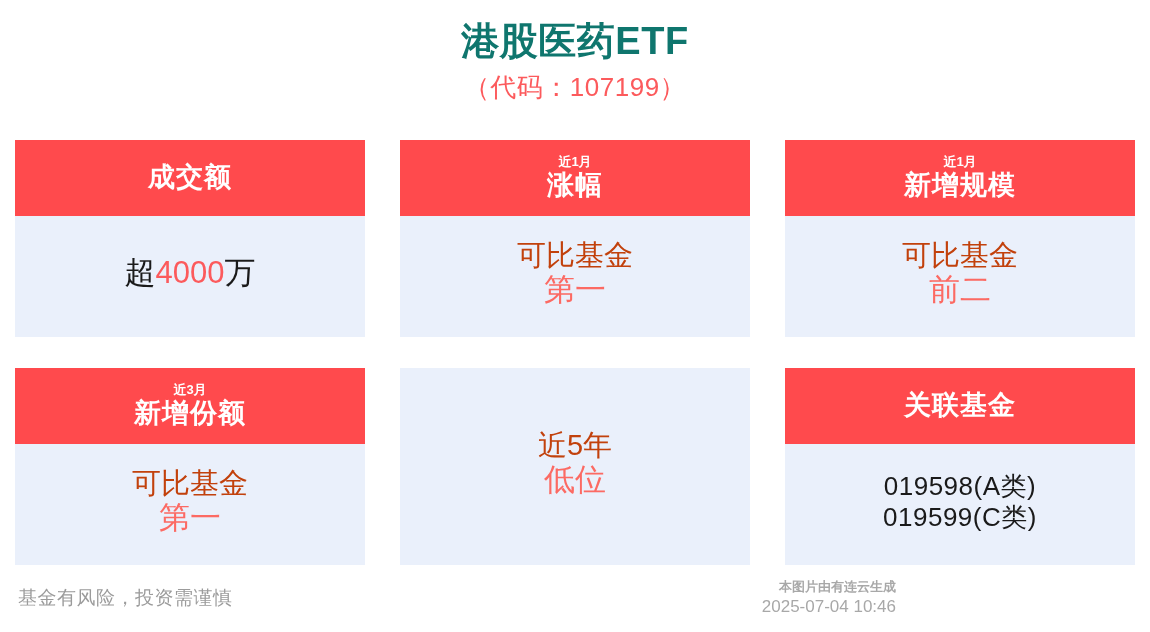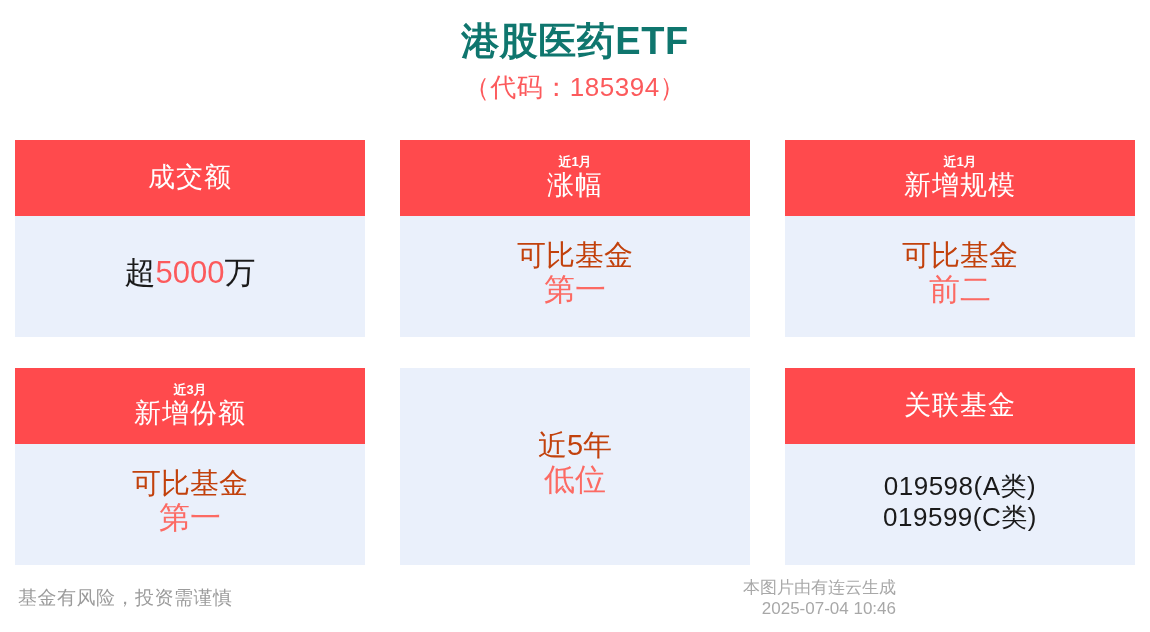--- a/index.html
+++ b/index.html
@@ -66,21 +66,21 @@
     line-height: 1.15;
   }
   .card-head .head-small {
     font-size: 13px;
     font-weight: bold;
     display: block;
     margin-bottom: 1px;
   }
   .card-head .head-main {
     font-size: 27px;
-    font-weight: normal;
+    font-weight: bold;
     display: block;
     letter-spacing: 1px;
   }
   .card-head.single .head-main {
     font-size: 27px;
   }
   .card-body {
     flex: 1;
     background: #eaf0fb;
     display: flex;
@@ -135,44 +135,45 @@
     font-size: 19px;
     color: #9b9b9b;
     letter-spacing: 0.5px;
   }
   .credit {
     text-align: right;
     color: #a8a8a8;
     line-height: 1.25;
   }
   .credit-line-1 {
-    font-size: 17px;
-    display: block;
+    font-size: 13px;
+    display: block;
+    font-weight: bold;
   }
   .credit-line-2 {
     font-size: 17px;
     display: block;
   }
 </style>
 </head>
 <body>
 
 <div class="page-header">
   <div class="page-title">港股医药ETF</div>
-  <div class="page-subtitle">（代码：185394）</div>
+  <div class="page-subtitle">（代码：107199）</div>
 </div>
 
 <div class="card-grid">
 
   <div class="stat-card">
     <div class="card-head single">
       <span class="head-main">成交额</span>
     </div>
     <div class="card-body">
-      <div class="body-inline"><span>超</span><span class="hl">5000</span><span>万</span></div>
+      <div class="body-inline"><span>超</span><span class="hl">4000</span><span>万</span></div>
     </div>
   </div>
 
   <div class="stat-card">
     <div class="card-head">
       <span class="head-small">近1月</span>
       <span class="head-main">涨幅</span>
     </div>
     <div class="card-body">
       <span class="body-line-1">可比基金</span>

